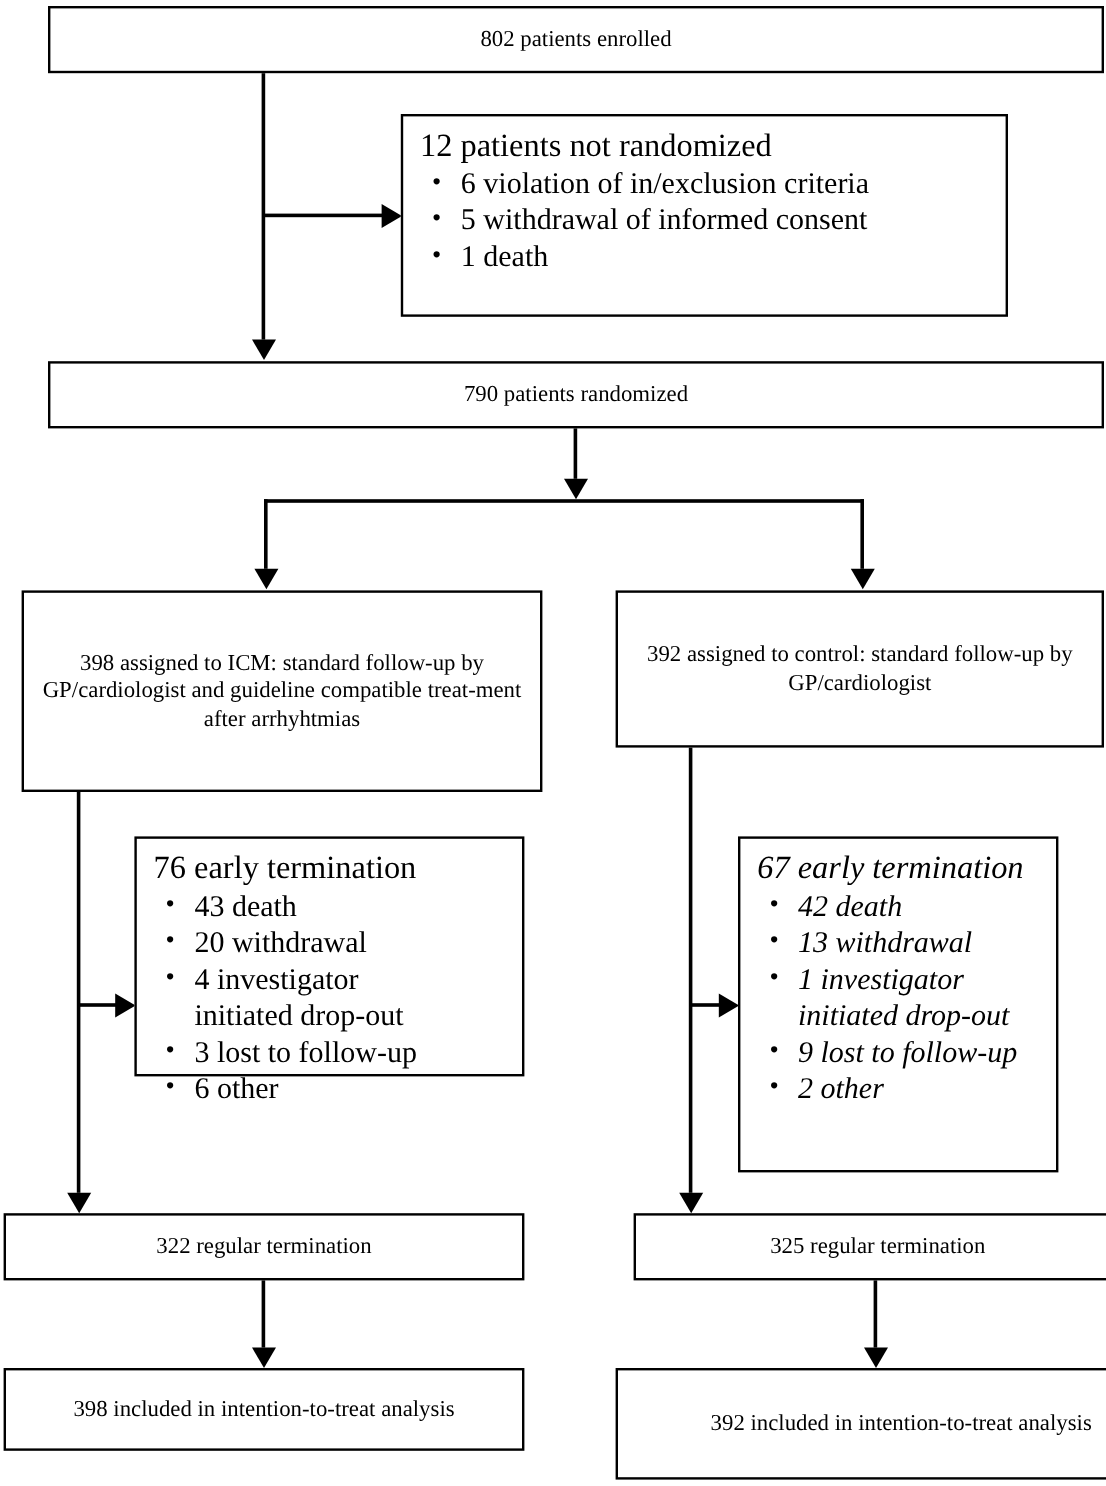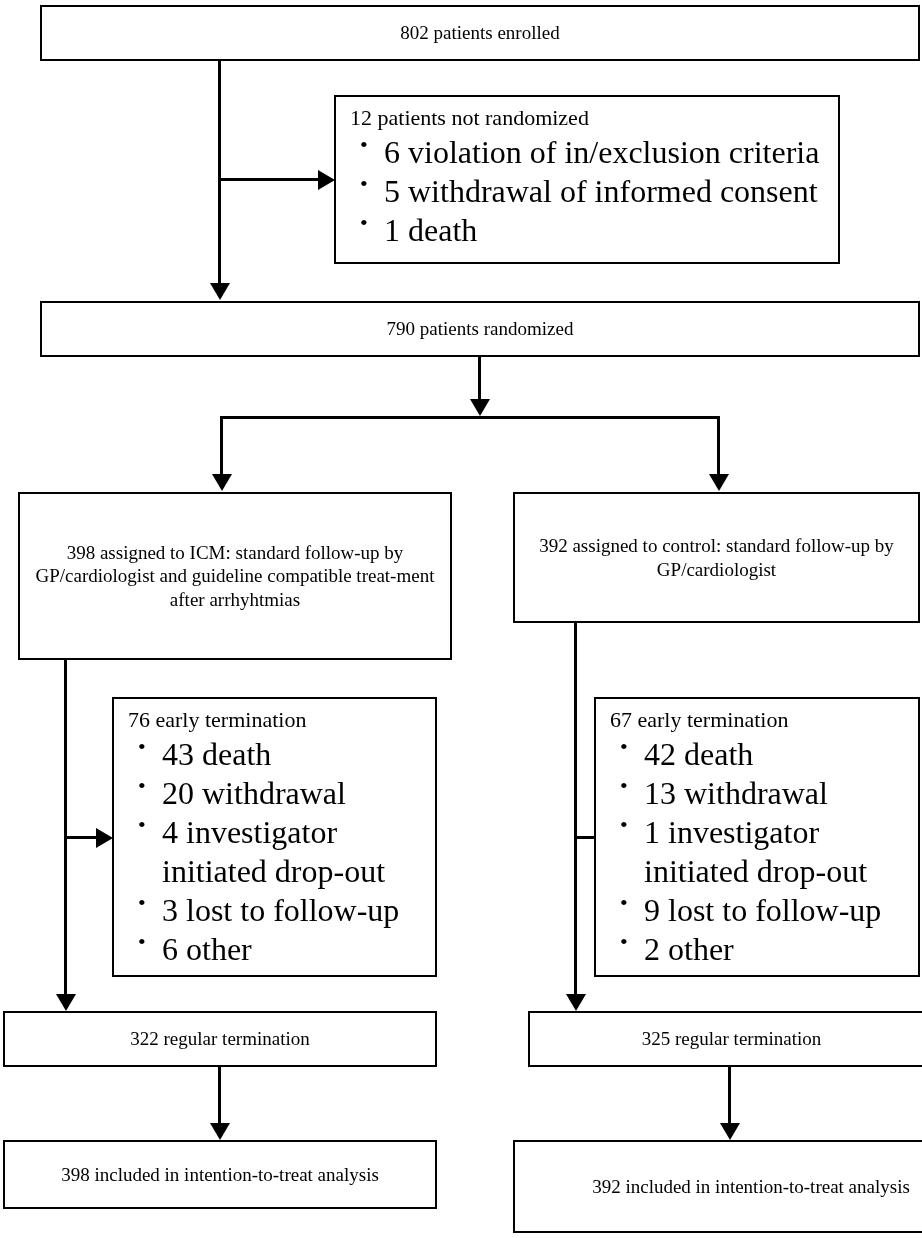--- a/index.html
+++ b/index.html
@@ -32,31 +32,31 @@
   .box-title {
     font-size: 19px;
     line-height: 1.22;
     white-space: pre-line;
   }
   .list-box {
     padding: 8px 10px 8px 14px;
     justify-content: flex-start;
   }
   .list-head {
-    font-size: 22px;
+    font-size: 27px;
     line-height: 1.22;
     margin-bottom: 1px;
   }
   ul.bullets {
     list-style: none;
     margin: 0;
     padding: 0;
   }
   ul.bullets li {
-    font-size: 32px;
+    font-size: 25px;
     line-height: 1.22;
     position: relative;
     padding-left: 34px;
     white-space: pre-line;
   }
   ul.bullets li::before {
     content: "\2022";
     position: absolute;
     left: 10px;
     top: -1px;
@@ -141,33 +141,33 @@
 
   <div class="hline" style="left:66px; top:836px; width:32px; height:3px;"></div>
   <div class="arrow-right" style="left:96px; top:828px;"></div>
 
   <div class="vline" style="left:574px; top:623px; width:3px; height:371px;"></div>
   <div class="arrow-down" style="left:566px; top:994px;"></div>
 
   <div class="hline" style="left:576px; top:836px; width:25px; height:3px;"></div>
   <div class="arrow-right" style="left:599px; top:828px;"></div>
 
-  <div class="box list-box" style="left:112px; top:697px; width:325px; height:280px;">
+  <div class="box list-box" style="left:112px; top:697px; width:325px; height:200px;">
     <div class="list-head">76 early termination</div>
     <ul class="bullets">
       <li>43 death</li>
       <li>20 withdrawal</li>
       <li>4 investigator
 initiated drop-out</li>
       <li>3 lost to follow-up</li>
       <li>6 other</li>
     </ul>
   </div>
 
-  <div class="box list-box" style="left:594px; top:697px; width:326px; height:280px;">
+  <div class="box list-box" style="left:615px; top:697px; width:267px; height:280px;font-style:italic;">
     <div class="list-head">67 early termination</div>
     <ul class="bullets">
       <li>42 death</li>
       <li>13 withdrawal</li>
       <li>1 investigator
 initiated drop-out</li>
       <li>9 lost to follow-up</li>
       <li>2 other</li>
     </ul>
   </div>

